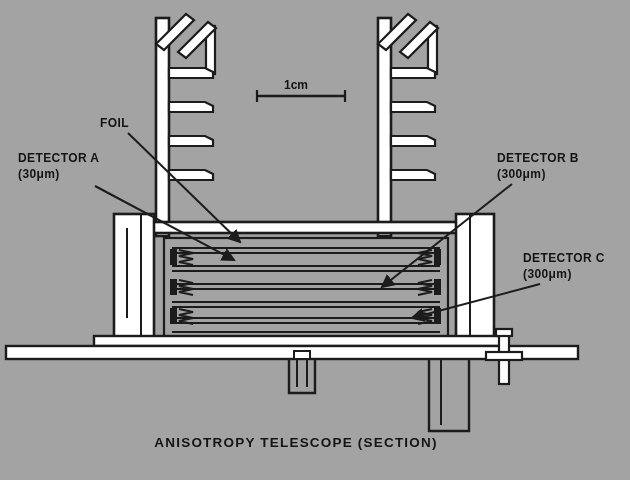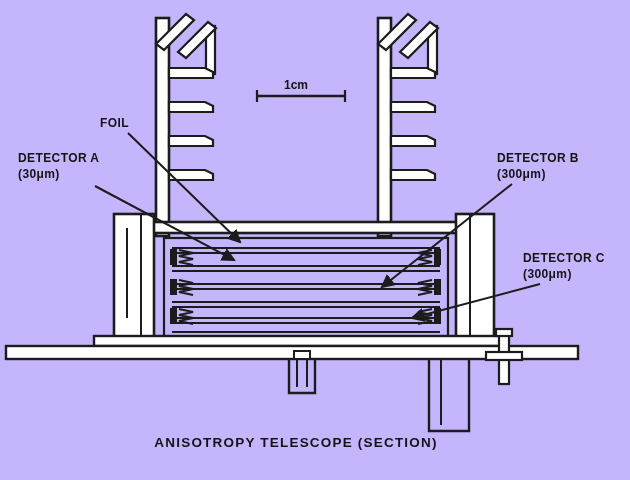--- a/index.html
+++ b/index.html
@@ -1,18 +1,18 @@
 <!DOCTYPE html>
 <html><head>
 <meta charset="utf-8">
 <style>
   html, body { margin: 0; padding: 0; background: #ffffff; }
   .canvas {
     width: 630px; height: 480px;
-    background: #c4b5fd;
+    background: #a3a3a3;
     position: relative;
     font-family: "Liberation Sans", sans-serif;
     overflow: hidden;
   }
   svg { display: block; }
   .ink   { stroke: #1c1c1c; fill: none; }
   .inkf  { stroke: #1c1c1c; fill: #ffffff; }
   .solid { fill: #1c1c1c; stroke: none; }
   text {
     fill: #141414;

